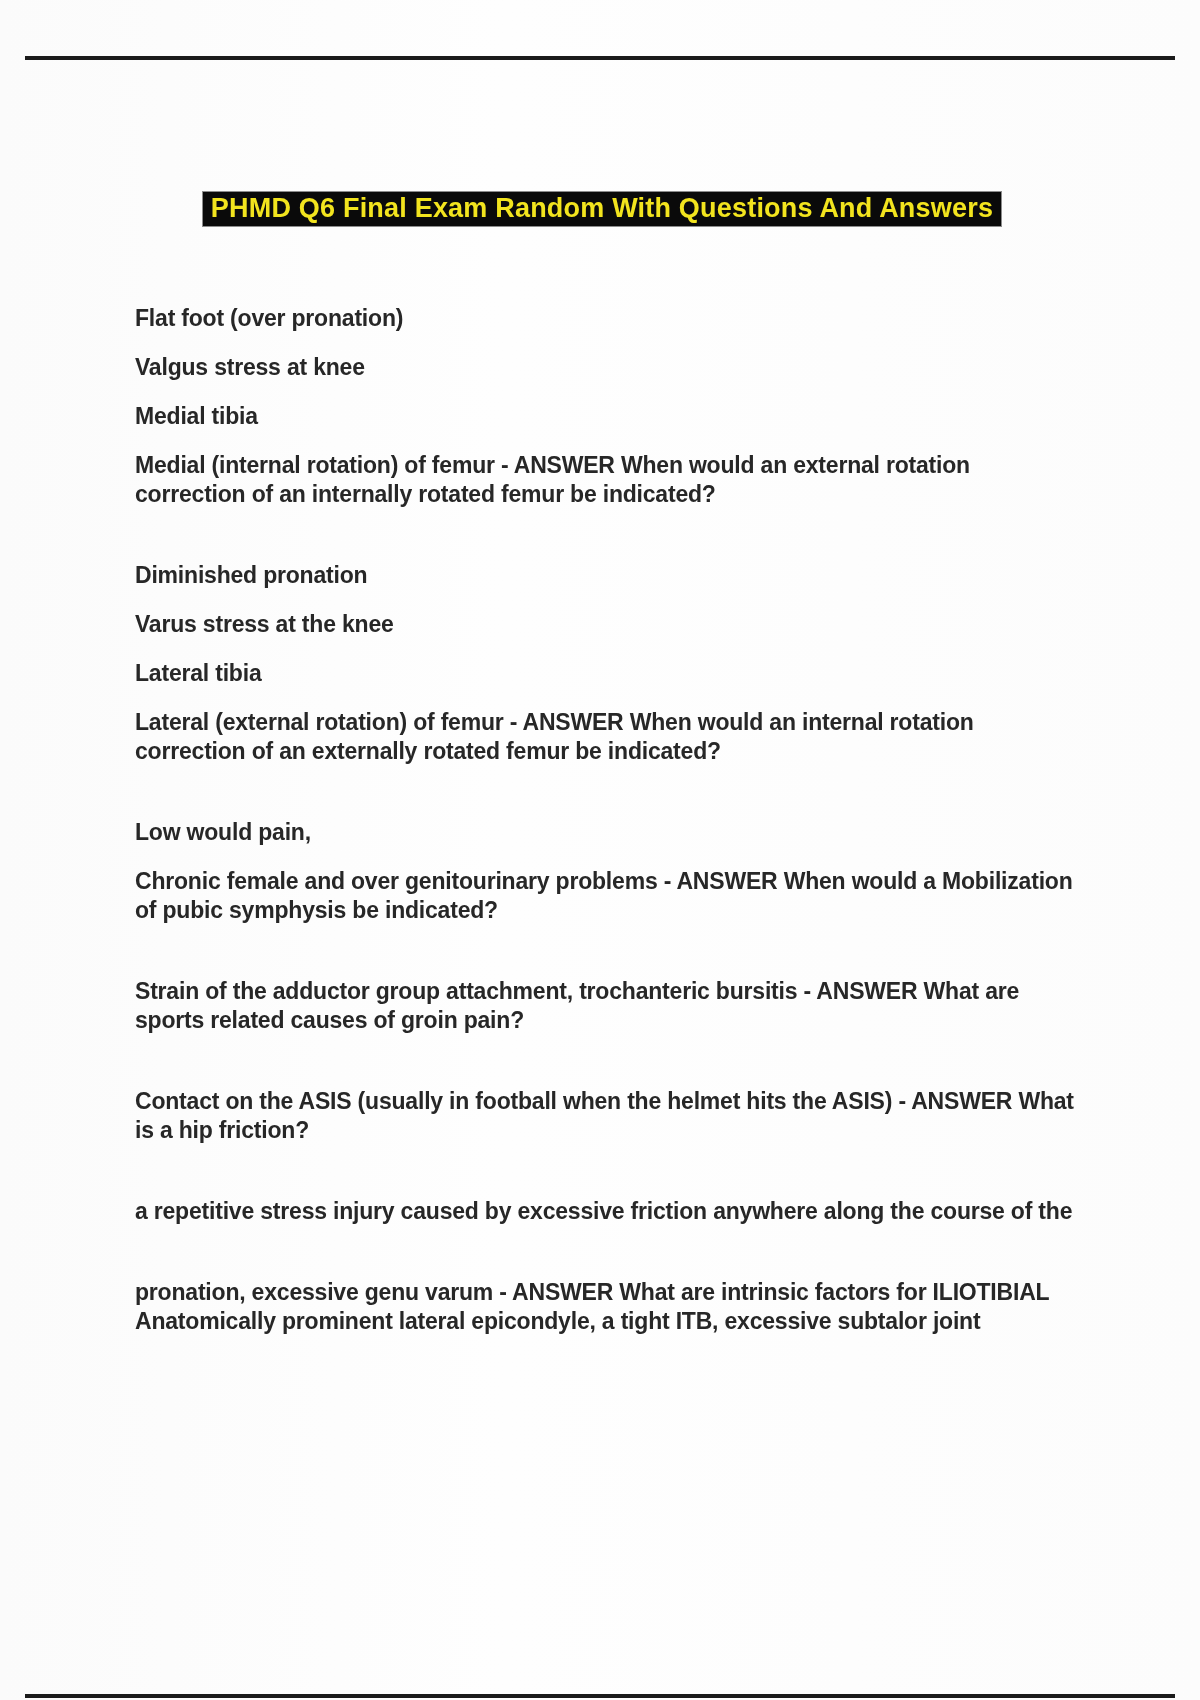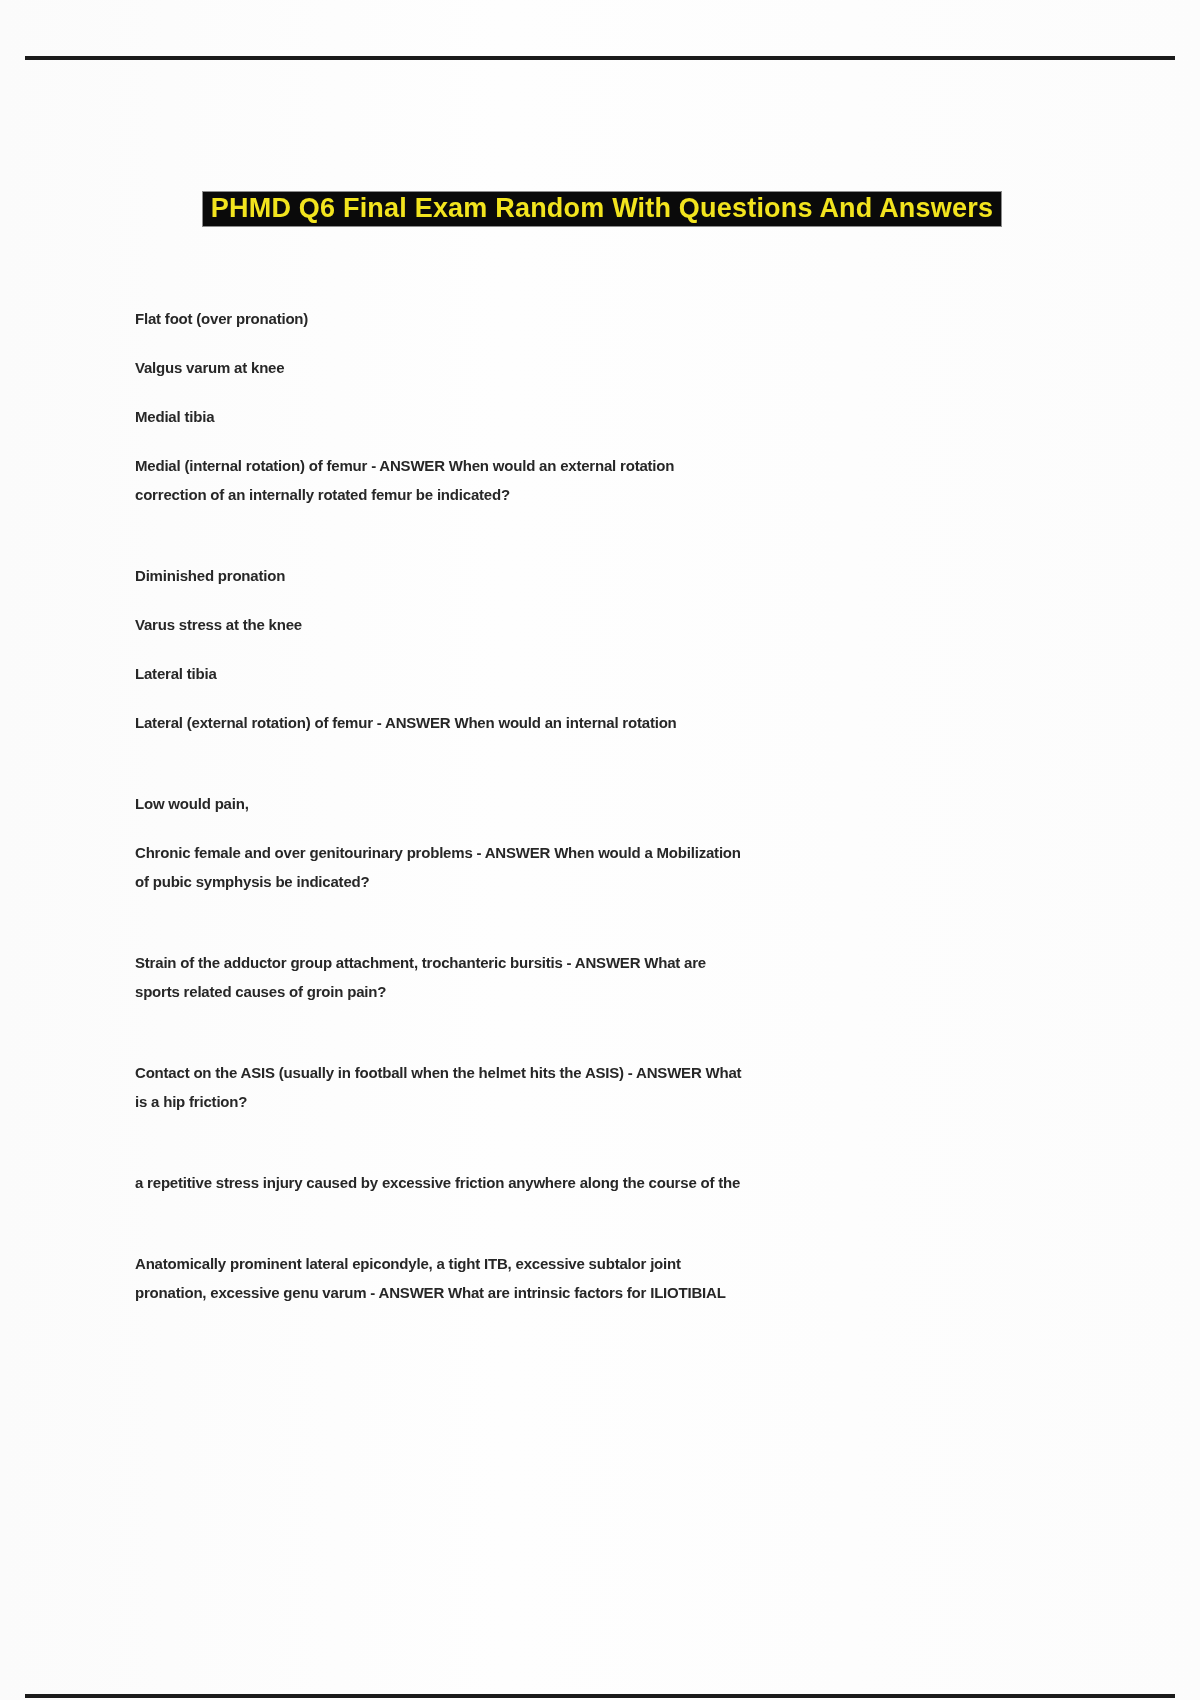--- a/index.html
+++ b/index.html
@@ -42,21 +42,21 @@
     padding: 1px 8px 2px 8px;
     letter-spacing: 0.2px;
     white-space: nowrap;
   }
   .content {
     position: absolute;
     left: 135px;
     top: 304px;
     width: 960px;
     color: var(--body-text, #272727);
-    font-size: 15px;
+    font-size: 23px;
     font-weight: bold;
     line-height: 29px;
     letter-spacing: -0.2px;
   }
   .qa-group { margin: 0 0 52px 0; }
   .qa-paragraph { margin: 0 0 20px 0; padding: 0; }
   .qa-line { white-space: nowrap; }
 </style>
 </head>
 <body>
@@ -67,21 +67,21 @@
   <div class="title-wrap">
     <span class="doc-title">PHMD Q6 Final Exam Random With Questions And Answers</span>
   </div>
 
   <div class="content" id="content">
       <div class="qa-group">
         <div class="qa-paragraph">
           <div class="qa-line">Flat foot (over pronation)</div>
         </div>
         <div class="qa-paragraph">
-          <div class="qa-line">Valgus varum at knee</div>
+          <div class="qa-line">Valgus stress at knee</div>
         </div>
         <div class="qa-paragraph">
           <div class="qa-line">Medial tibia</div>
         </div>
         <div class="qa-paragraph">
           <div class="qa-line">Medial (internal rotation) of femur - ANSWER When would an external rotation</div>
           <div class="qa-line">correction of an internally rotated femur be indicated?</div>
         </div>
       </div>
       <div class="qa-group">
@@ -89,20 +89,21 @@
           <div class="qa-line">Diminished pronation</div>
         </div>
         <div class="qa-paragraph">
           <div class="qa-line">Varus stress at the knee</div>
         </div>
         <div class="qa-paragraph">
           <div class="qa-line">Lateral tibia</div>
         </div>
         <div class="qa-paragraph">
           <div class="qa-line">Lateral (external rotation) of femur - ANSWER When would an internal rotation</div>
+          <div class="qa-line">correction of an externally rotated femur be indicated?</div>
         </div>
       </div>
       <div class="qa-group">
         <div class="qa-paragraph">
           <div class="qa-line">Low would pain,</div>
         </div>
         <div class="qa-paragraph">
           <div class="qa-line">Chronic female and over genitourinary problems - ANSWER When would a Mobilization</div>
           <div class="qa-line">of pubic symphysis be indicated?</div>
         </div>
@@ -119,20 +120,20 @@
           <div class="qa-line">is a hip friction?</div>
         </div>
       </div>
       <div class="qa-group">
         <div class="qa-paragraph">
           <div class="qa-line">a repetitive stress injury caused by excessive friction anywhere along the course of the</div>
         </div>
       </div>
       <div class="qa-group">
         <div class="qa-paragraph">
+          <div class="qa-line">pronation, excessive genu varum - ANSWER What are intrinsic factors for ILIOTIBIAL</div>
           <div class="qa-line">Anatomically prominent lateral epicondyle, a tight ITB, excessive subtalor joint</div>
-          <div class="qa-line">pronation, excessive genu varum - ANSWER What are intrinsic factors for ILIOTIBIAL</div>
         </div>
       </div>
     </div>
 
   <div class="rule rule-bottom"></div>
 </div>
 
 </body></html>

